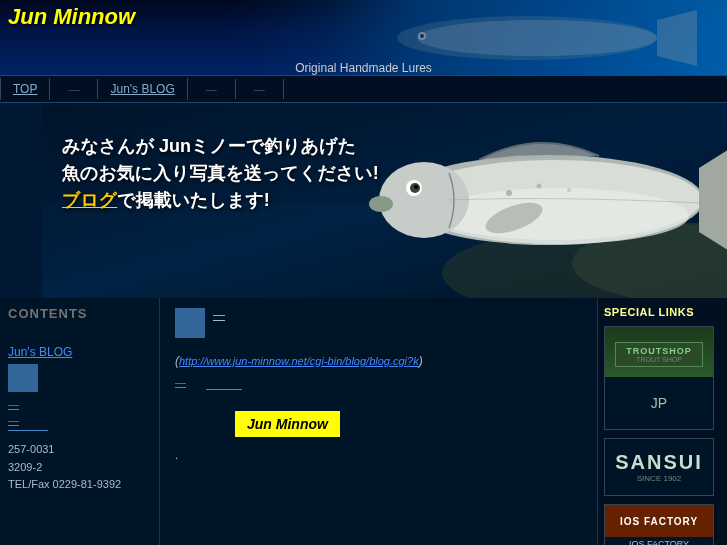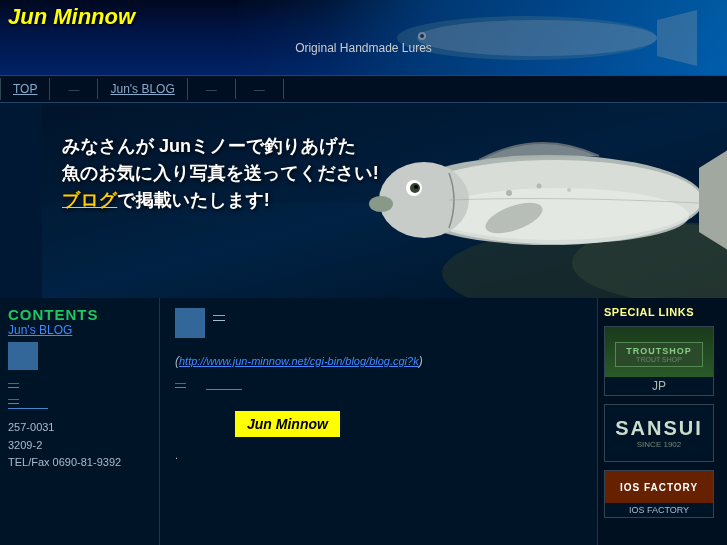--- a/index.html
+++ b/index.html
@@ -31,21 +31,21 @@
       position: absolute;
       top: 4px; left: 8px;
       font-size: 22px;
       font-weight: bold;
       color: #ffff00;
       text-shadow: 1px 1px 3px #000;
       font-style: italic;
     }
     #tagline {
       position: absolute;
-      bottom: 20px;
+      bottom: 0;
       left: 50%;
       transform: translateX(-50%);
       font-size: 12px;
       color: #ccc;
       white-space: nowrap;
     }
 
     
     #nav {
       width: 727px;
@@ -129,24 +129,24 @@
 
     
     #sidebar {
       width: 160px;
       background-color: #001428;
       border-right: 1px solid #223344;
       padding: 8px;
       flex-shrink: 0;
     }
     #contents-title {
-      font-size: 15px;
-      font-weight: bold;
-      color: #22c55e;
-      margin-bottom: 0;
+      font-size: 13px;
+      font-weight: bold;
+      color: #737373;
+      margin-bottom: 24px;
       letter-spacing: 1px;
     }
     .sidebar-link {
       display: block;
       font-size: 12px;
       color: #4488ff;
       text-decoration: underline;
       margin-bottom: 5px;
       cursor: pointer;
     }
@@ -259,23 +259,23 @@
       font-size: 9px;
       color: #88cc88;
       font-weight: bold;
       letter-spacing: 1px;
     }
     .troutshop-sub {
       font-size: 7px;
       color: #668866;
     }
     .troutshop-label {
-      font-size: 12px;
+      font-size: 14px;
       color: #aabbaa;
-      padding: 2px 0;
+      padding: 18px 0;
       background: #001428;
       width: 100%;
       text-align: center;
     }
     .sansui-box {
       background: #001428;
       padding: 4px;
       height: 56px;
       display: flex;
       flex-direction: column;
@@ -414,21 +414,21 @@
   <div id="sidebar">
     <div id="contents-title">CONTENTS</div>
     <a class="sidebar-link">Jun's BLOG</a>
     <div style="width:30px;height:28px;background:#336699;margin-bottom:6px"></div>
     <div class="sidebar-dash">—</div>
     <div class="sidebar-dash">—</div>
     <div class="sidebar-underline"></div>
     <div class="sidebar-address">
       <div>257-0031</div>
       <div>3209-2</div>
-      <div>TEL/Fax 0690-81-9392</div>
+      <div>TEL/Fax 0229-81-9392</div>
     </div>
   </div>
 
   <div id="center">
     <div style="display:flex;align-items:flex-start;gap:8px;margin-bottom:6px">
       <div id="center-small-img"></div>
       <div>
         <div style="font-size:12px;color:#aabbcc;text-decoration:underline">—</div>
       </div>
     </div>

